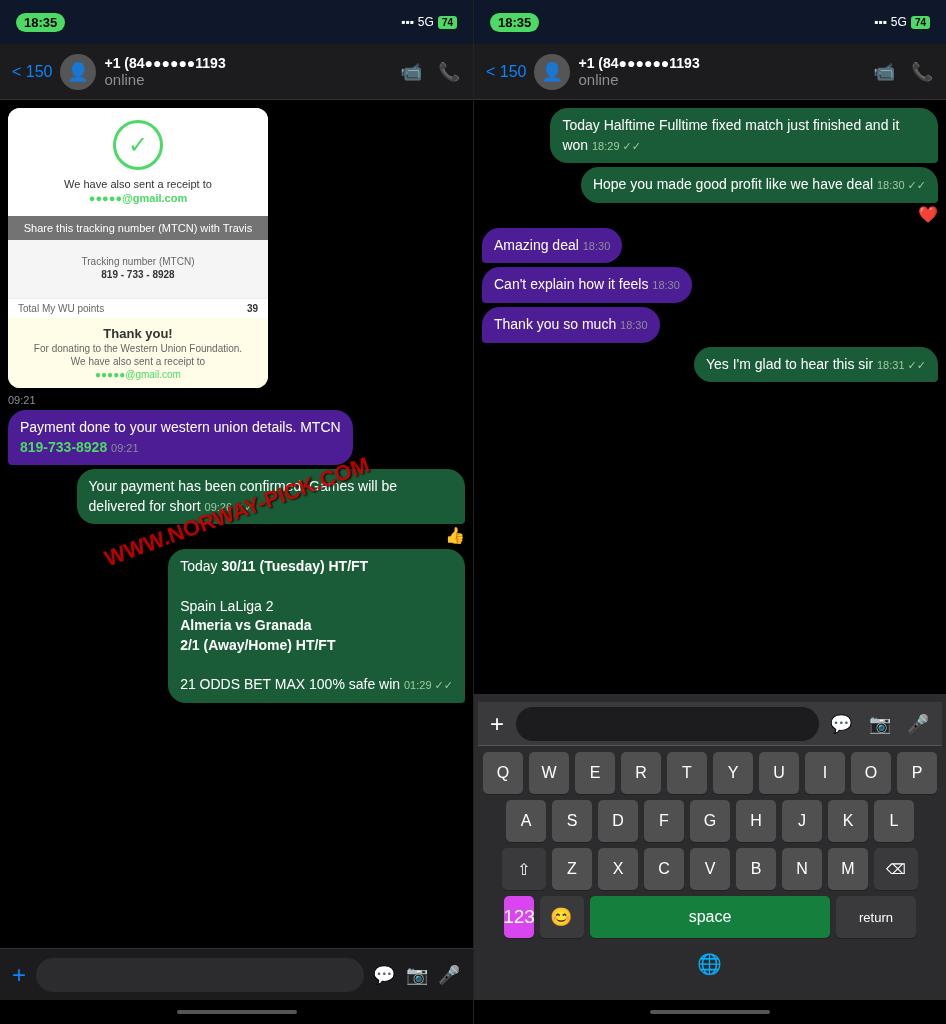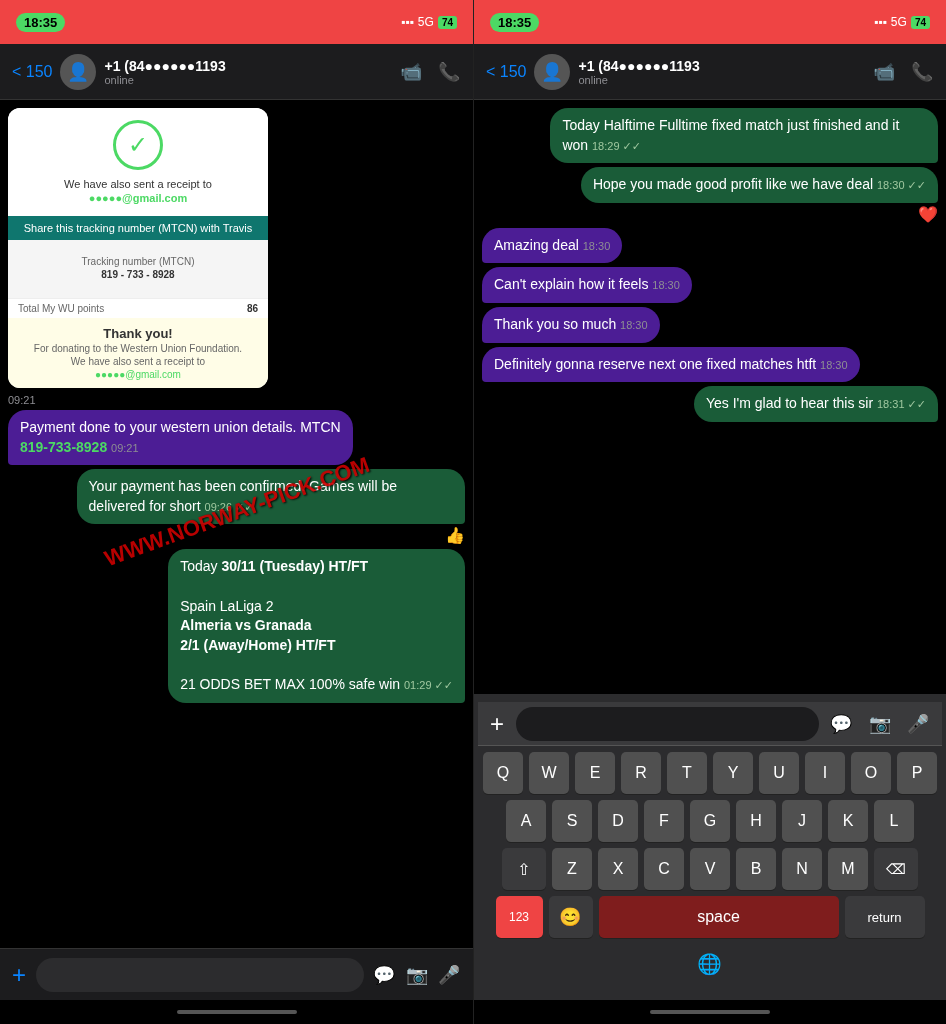--- a/index.html
+++ b/index.html
@@ -27,21 +27,21 @@
       background: #000;
       display: flex;
       flex-direction: column;
       position: relative;
       border-left: 1px solid #222;
     }
 
     
     .status-bar {
       height: 44px;
-      background: #ef4444;
+      background: #0f172a;
       display: flex;
       align-items: center;
       justify-content: space-between;
       padding: 0 16px;
       flex-shrink: 0;
     }
     .status-time {
       background: #4CD964;
       color: #000;
       font-size: 13px;
@@ -98,21 +98,21 @@
     .contact-info {
       flex: 1;
     }
     .contact-name {
       color: #fff;
       font-size: 14px;
       font-weight: 600;
     }
     .contact-status {
       color: #8E8E93;
-      font-size: 11px;
+      font-size: 15px;
     }
     .header-icons {
       display: flex;
       gap: 16px;
       color: #0A84FF;
       font-size: 18px;
     }
 
     
     .messages-area {
@@ -192,21 +192,21 @@
       font-size: 11px;
       color: #333;
       margin-bottom: 2px;
     }
     .wu-email {
       font-size: 11px;
       color: #4CD964;
       font-weight: 600;
     }
     .wu-share-bar {
-      background: #0f766e;
+      background: #737373;
       color: #fff;
       font-size: 11px;
       padding: 6px 10px;
       text-align: center;
     }
     .wu-tracking {
       background: #f5f5f5;
       padding: 16px 10px;
     }
     .wu-tracking-label {
@@ -390,31 +390,31 @@
     .kb-key-shift {
       background: #3a3a3c;
       width: 44px;
     }
     .kb-key-delete {
       background: #3a3a3c;
       width: 44px;
       font-size: 14px;
     }
     .kb-key-numbers {
-      background: #ef4444;
-      width: 47px;
-      font-size: 12px;
+      background: #d946ef;
+      width: 30px;
+      font-size: 19px;
     }
     .kb-key-emoji {
       background: #3a3a3c;
       width: 44px;
       font-size: 18px;
     }
     .kb-key-space {
-      background: #7f1d1d;
+      background: #15803d;
       flex: 1;
       max-width: 240px;
       text-align: center;
     }
     .kb-key-return {
       background: #3a3a3c;
       min-width: 80px;
       font-size: 13px;
     }
     .kb-bottom-row {
@@ -476,21 +476,21 @@
         </div>
         <div class="wu-share-bar">
           Share this tracking number (MTCN) with Travis
         </div>
         <div class="wu-tracking">
           <div class="wu-tracking-label">Tracking number (MTCN)</div>
           <div class="wu-tracking-number">819 - 733 - 8928</div>
         </div>
         <div class="wu-points-bar">
           <span>Total My WU points</span>
-          <span class="wu-points-num">86</span>
+          <span class="wu-points-num">39</span>
         </div>
         <div class="wu-thank">
           <div class="wu-thank-title">Thank you!</div>
           <div class="wu-thank-text">For donating to the Western Union Foundation.</div>
           <div class="wu-thank-text">We have also sent a receipt to</div>
           <div class="wu-thank-email">●●●●●@gmail.com</div>
         </div>
       </div>
       <span class="msg-time">09:21</span>
     </div>
@@ -589,26 +589,20 @@
       </div>
     </div>
 
     <div class="msg-row msg-row-received">
       <div class="msg-bubble msg-received">
         <span>Thank you so much</span>
         <span class="msg-time"> 18:30</span>
       </div>
     </div>
 
-    <div class="msg-row msg-row-received">
-      <div class="msg-bubble msg-received">
-        <span>Definitely gonna reserve next one fixed matches htft</span>
-        <span class="msg-time"> 18:30</span>
-      </div>
-    </div>
 
     <div class="msg-row msg-row-sent">
       <div class="msg-bubble msg-sent">
         <span>Yes I'm glad to hear this sir</span>
         <div class="msg-time msg-time-sent">18:31 ✓✓</div>
       </div>
     </div>
 
   </div>
 

